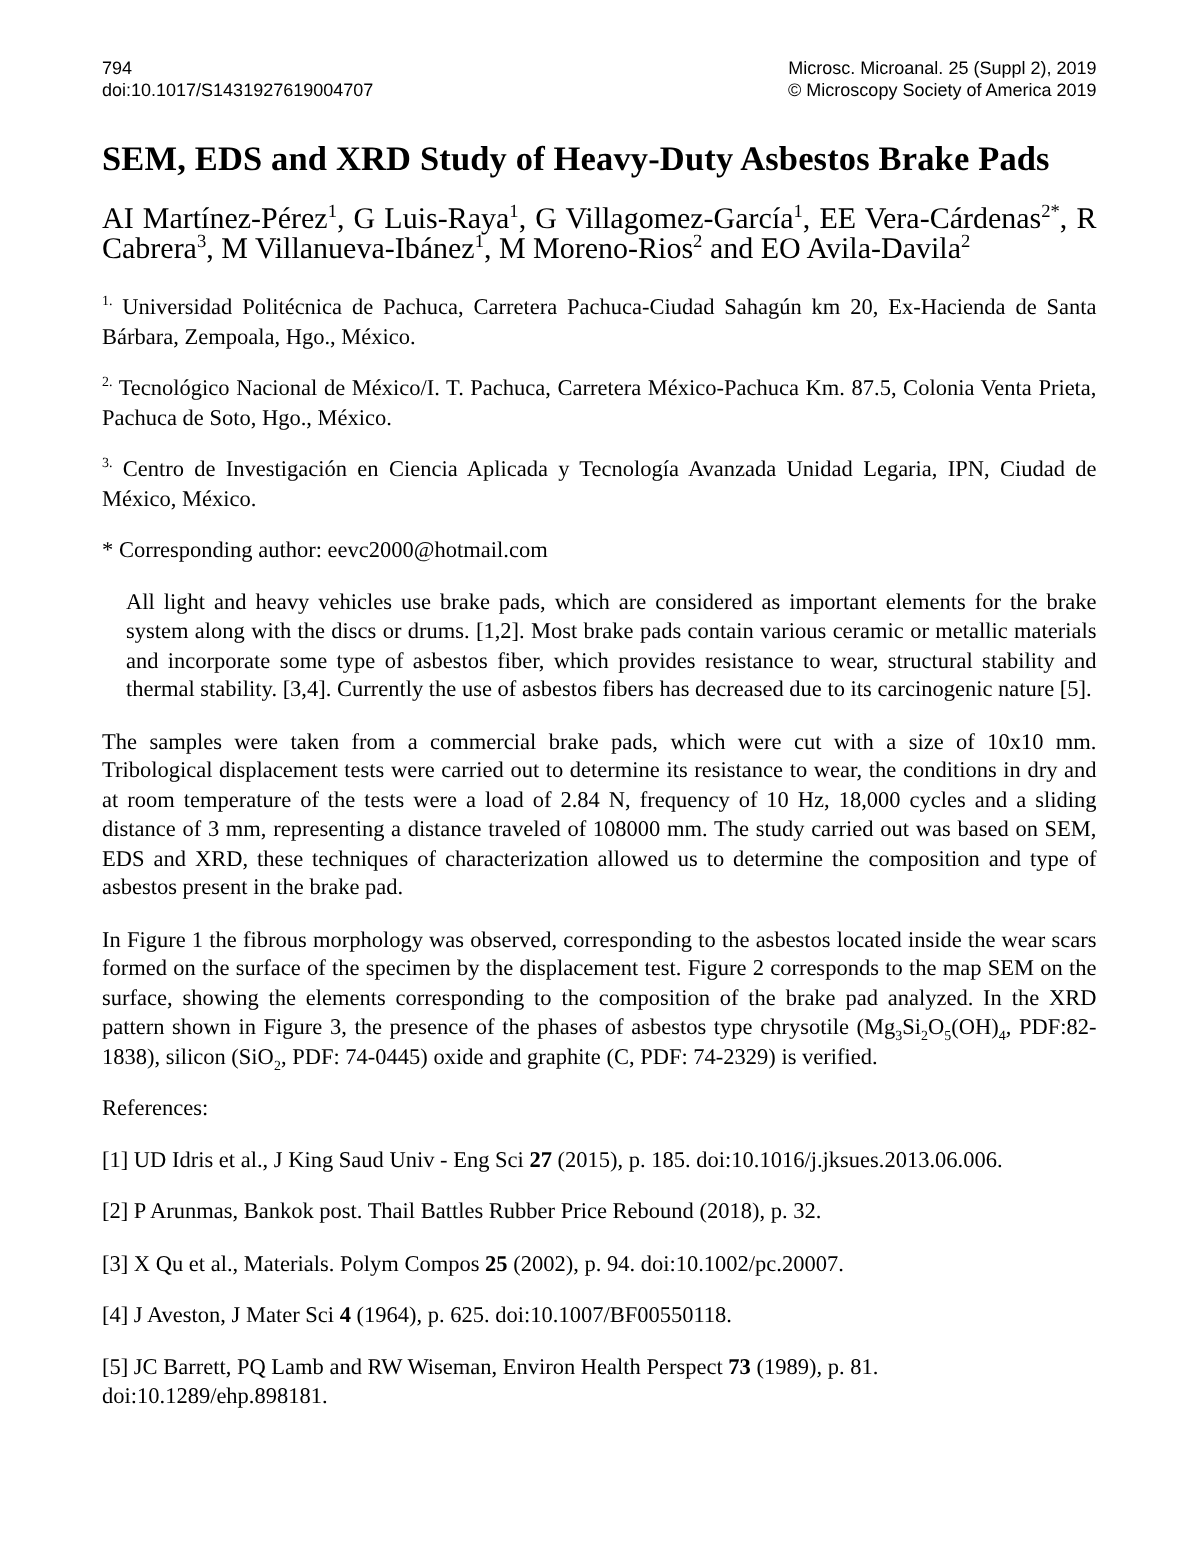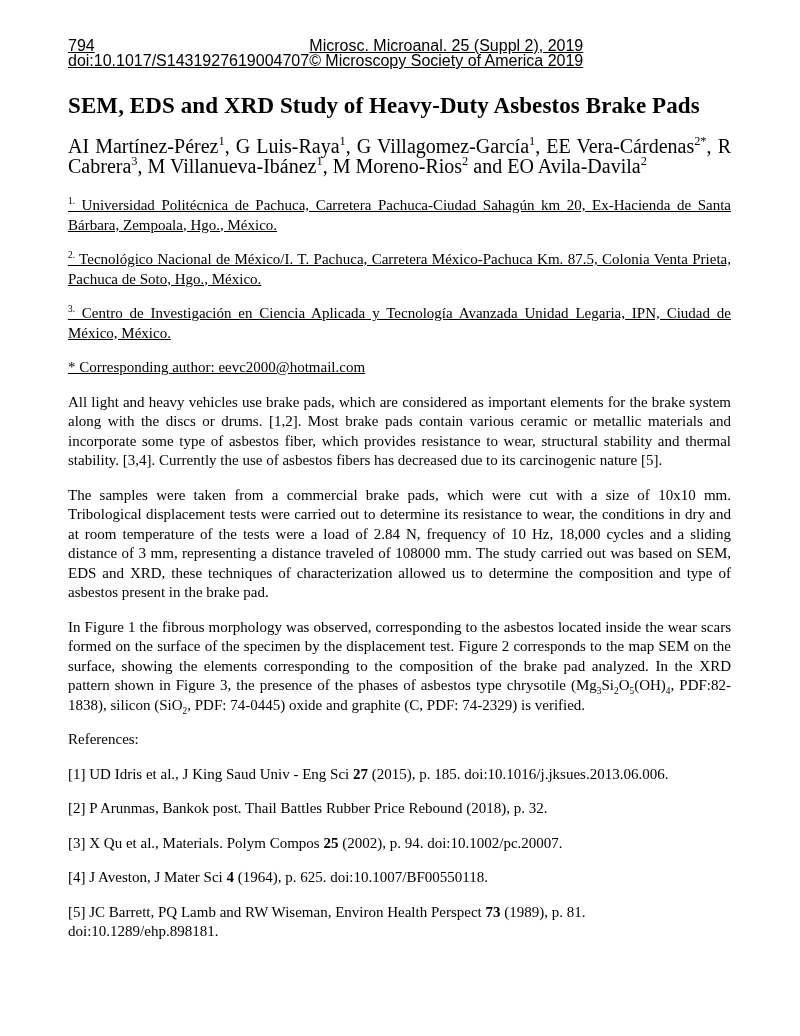--- a/index.html
+++ b/index.html
@@ -8,50 +8,49 @@
     width: 800px;
     height: 1036px;
     box-sizing: border-box;
     padding: 38px 69px 0 68px;
     background: #ffffff;
     color: #000000;
     font-family: "Liberation Serif", "DejaVu Serif", serif;
   }
   .page-header {
     display: flex;
-    justify-content: flex-start;
+    justify-content: space-between;
     align-items: flex-start;
     font-family: "Liberation Sans", "DejaVu Sans", sans-serif;
-    font-size: 16px;
+    font-size: 12px;
     line-height: 15px;
     color: #000000;
-    text-decoration: underline;
   }
   .header-right { text-align: right; }
   .paper-title {
     margin-top: 27px;
     font-size: 23px;
     line-height: 22px;
     font-weight: bold;
     letter-spacing: 0.1px;
   }
   .authors {
     margin-top: 20px;
     font-size: 20px;
     line-height: 19.5px;
     text-align: justify;
   }
-  .affiliations { margin-top: 20px; text-decoration: underline; }
+  .affiliations { margin-top: 20px; }
   .affiliation, .body-para, .references-heading, .reference-item {
     font-size: 15px;
     line-height: 19.5px;
   }
   .affiliation { text-align: justify; }
   .body-para { text-align: justify; margin-top: 0; }
-  .body-para.first { margin-top: 14px; }
+  .body-para.first { margin-top: 14px; margin-left: 16px; }
   .references-heading { margin-top: 4px; }
   .references-list { margin-top: 9px; }
   sup { font-size: 0.62em; line-height: 0; vertical-align: super; }
   sub { font-size: 0.62em; line-height: 0; vertical-align: sub; }
   b { font-weight: bold; }
 </style>
 </head>
 <body>
 
 <div class="page">

